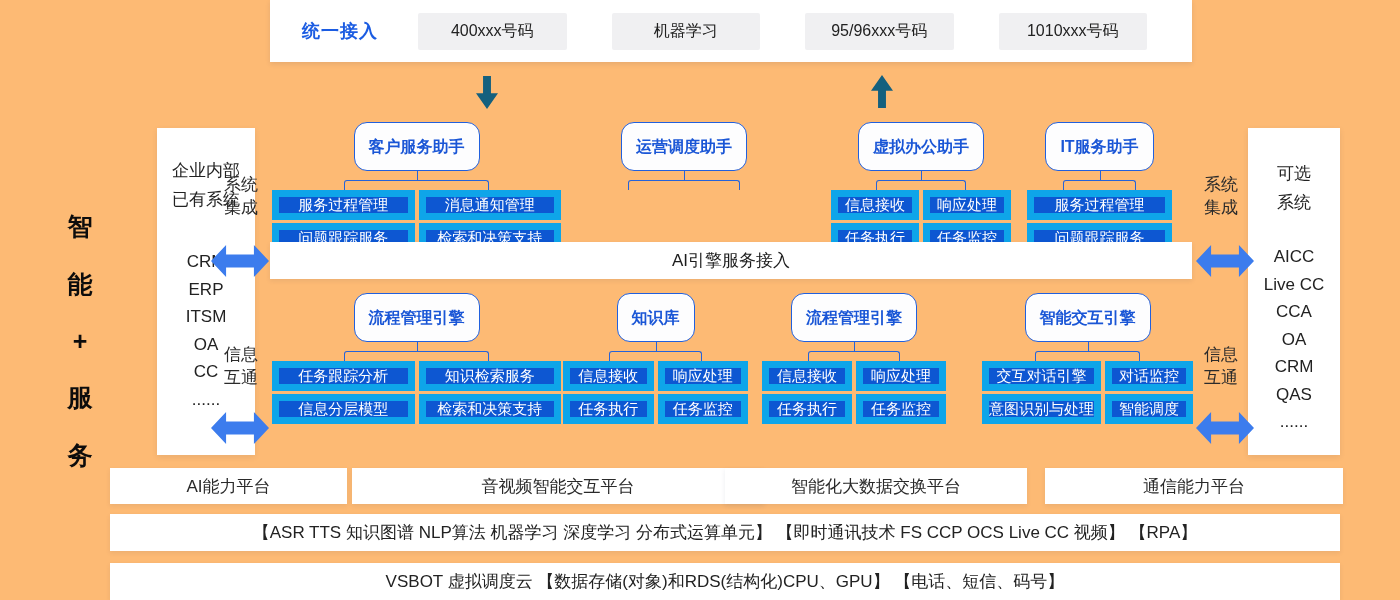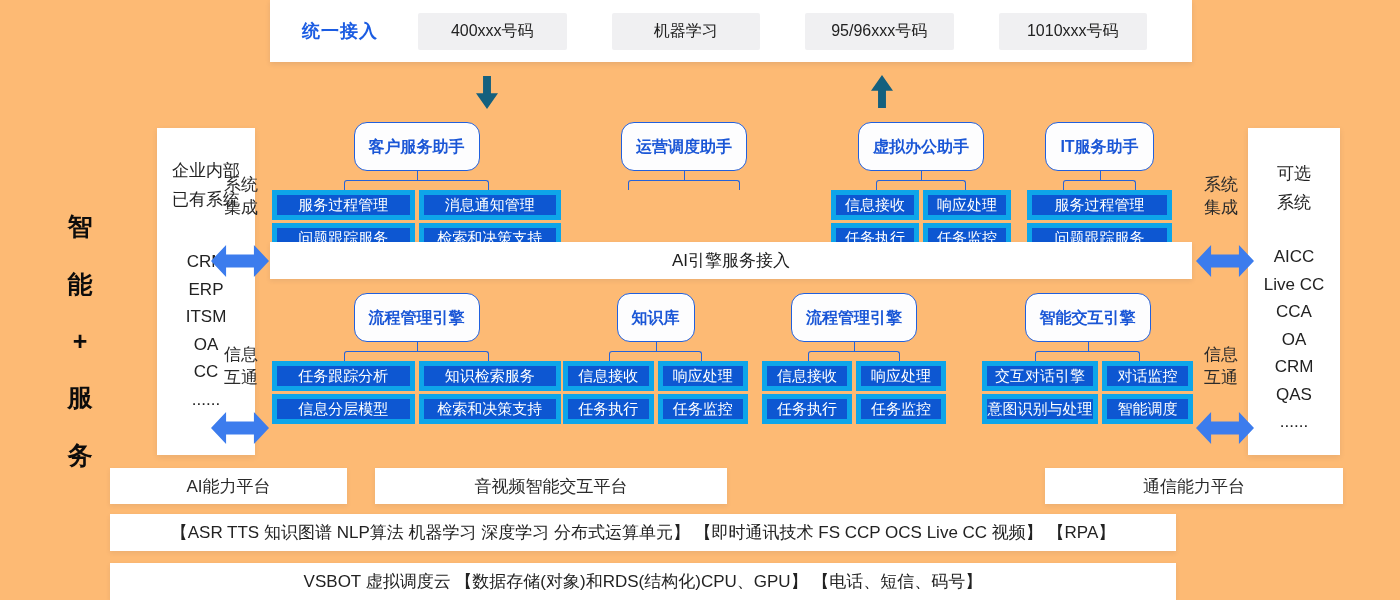--- a/index.html
+++ b/index.html
@@ -64,35 +64,35 @@
           background:#fdfdfe; border:1.6px solid #2160dd; border-radius:13px;
           color:#1a56d6; font-size:16px; font-weight:700; line-height:19px; white-space:nowrap; }
   .connector { position:relative; height:19px; }
   .connector .stem { position:absolute; left:50%; top:0; height:9px; border-left:1.5px solid #2563da; }
   .connector .bracket { position:absolute; left:25%; right:25%; top:9px; bottom:0;
           border:1.5px solid #2563da; border-bottom:none; border-radius:3px 3px 0 0; }
   .grid { display:grid; grid-template-columns:1fr 1fr; gap:3px 4px; }
   .grid.one-col { grid-template-columns:1fr; }
   .grid.wide-left { grid-template-columns:1.28fr 1fr; }
   .mbox { height:30px; display:flex; align-items:center; justify-content:center;
-          background:#0d57d2; border:5px solid #0ea5e9; color:#fff; font-size:15px;
+          background:#0d57d2; border:7px solid #0ea5e9; color:#fff; font-size:15px;
           white-space:nowrap; }
 
   
   .ai-bar { position:absolute; left:270px; top:242px; width:922px; height:37px; background:#fff;
             display:flex; align-items:center; justify-content:center; font-size:17px; color:#1c1c1c;
             box-shadow:0 2px 5px rgba(30,40,80,.08);text-align:right; }
 
   
   .platform { position:absolute; top:468px; height:36px; background:#fff; display:flex;
               align-items:center; justify-content:center; font-size:17px; color:#2a2a2a;
               box-shadow:0 2px 5px rgba(30,40,80,.08); }
-  .p1 { left:110px; width:237px; } .p2 { left:375px; width:352px; }
+  .p1 { left:110px; width:237px; } .p2 { left:352px; width:412px; }
   .p3 { left:725px; width:302px; } .p4 { left:1045px; width:298px; }
-  .wide-bar { position:absolute; left:110px; width:1066px; height:37px; background:#fff;
+  .wide-bar { position:absolute; left:110px; width:1230px; height:37px; background:#fff;
               display:flex; align-items:center; justify-content:center; font-size:17px;
               color:#222; box-shadow:0 2px 5px rgba(30,40,80,.08); white-space:nowrap; }
   .wb1 { top:514px; } .wb2 { top:563px; }
 </style>
 </head>
 <body>
 
 <div class="stage">
 
   <div class="top-strip">
@@ -268,18 +268,19 @@
     <div class="grid wide-left">
       <div class="mbox">交互对话引擎</div>
       <div class="mbox">对话监控</div>
       <div class="mbox">意图识别与处理</div>
       <div class="mbox">智能调度</div>
     </div>
   </div>
 
   <div class="platform p1">AI能力平台</div>
   <div class="platform p2">音视频智能交互平台</div>
+  <div class="platform p3">智能化大数据交换平台</div>
   <div class="platform p4">通信能力平台</div>
 
   <div class="wide-bar wb1">【ASR TTS 知识图谱 NLP算法 机器学习 深度学习 分布式运算单元】 【即时通讯技术 FS CCP OCS Live CC 视频】 【RPA】</div>
   <div class="wide-bar wb2">VSBOT 虚拟调度云 【数据存储(对象)和RDS(结构化)CPU、GPU】 【电话、短信、码号】</div>
 
 </div>
 
 </body></html>

